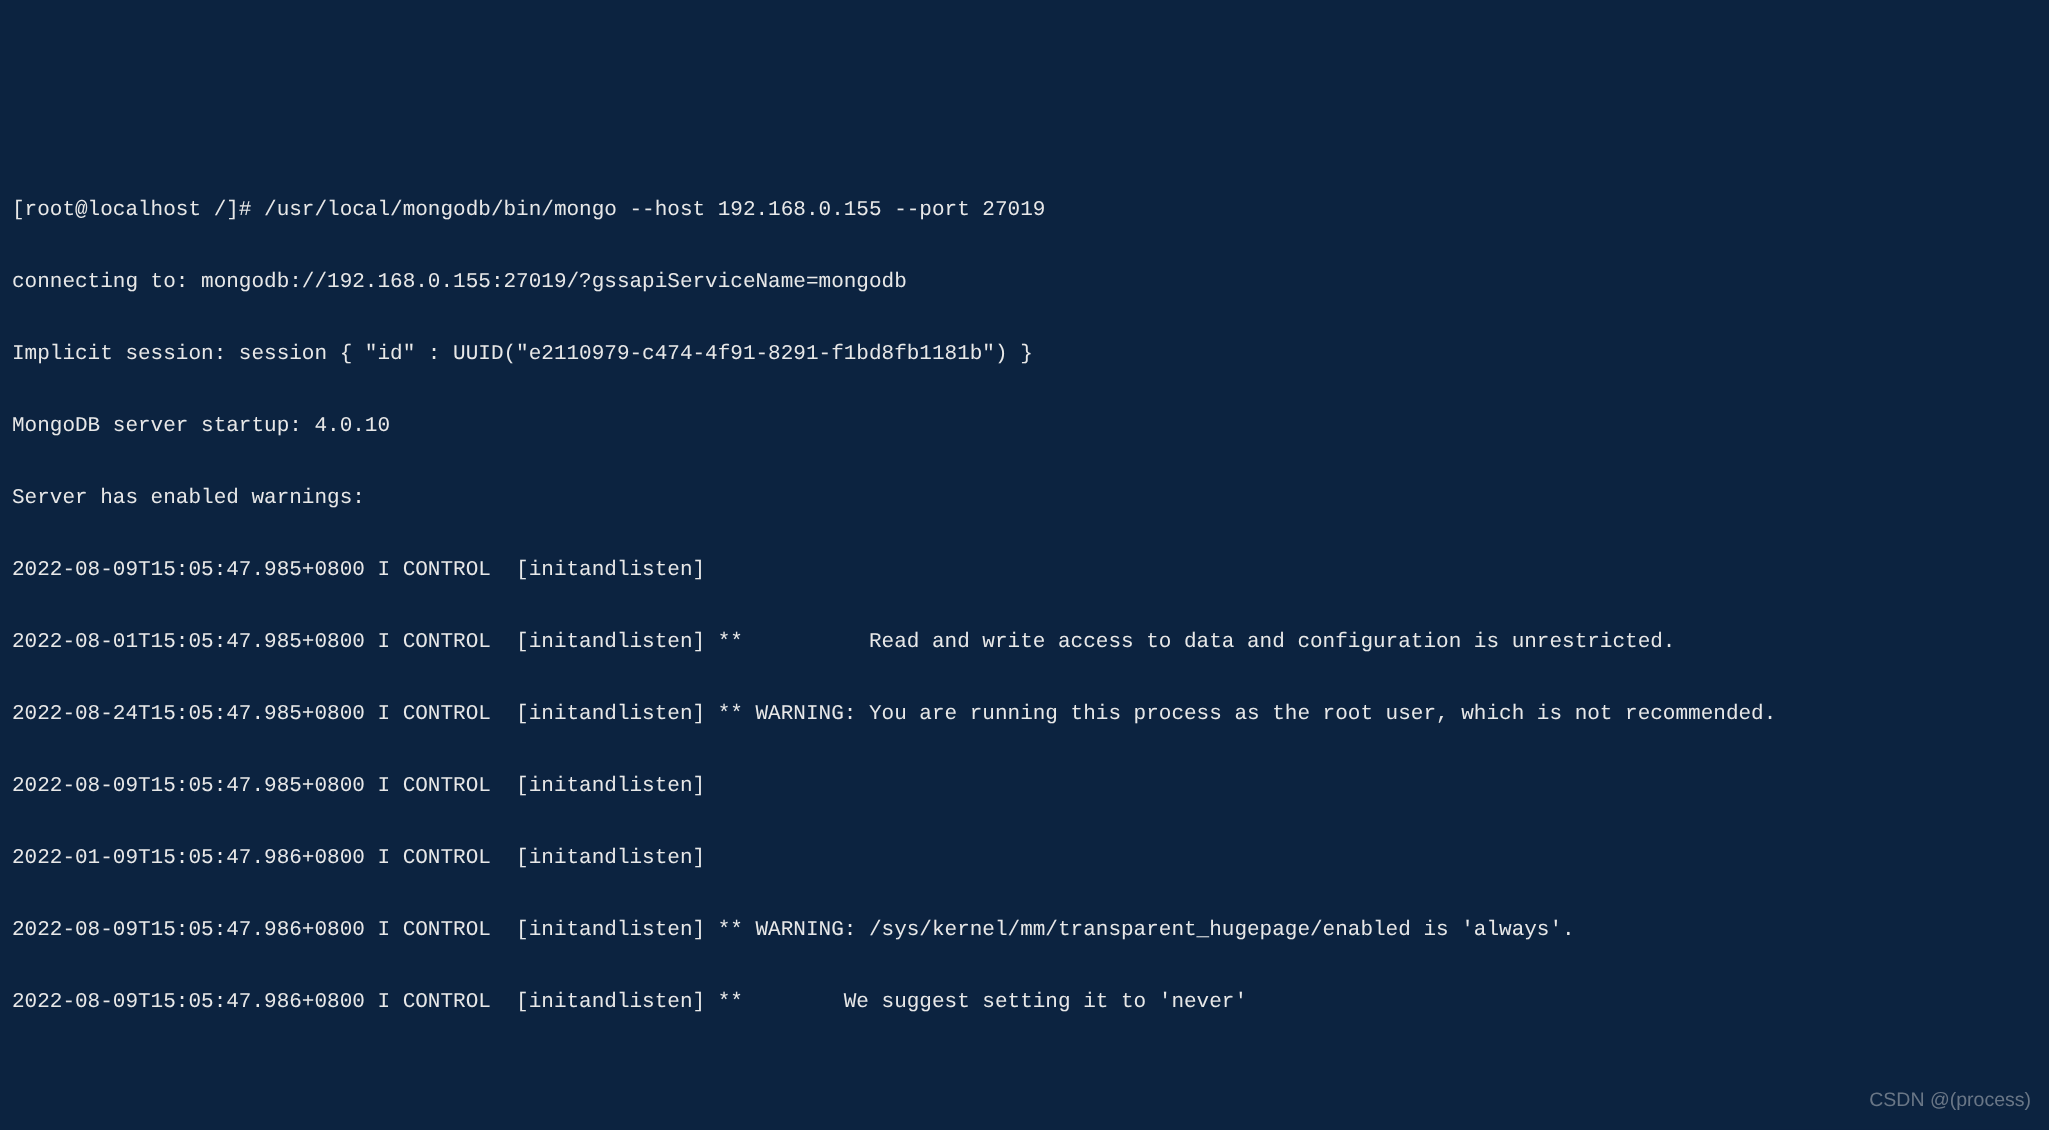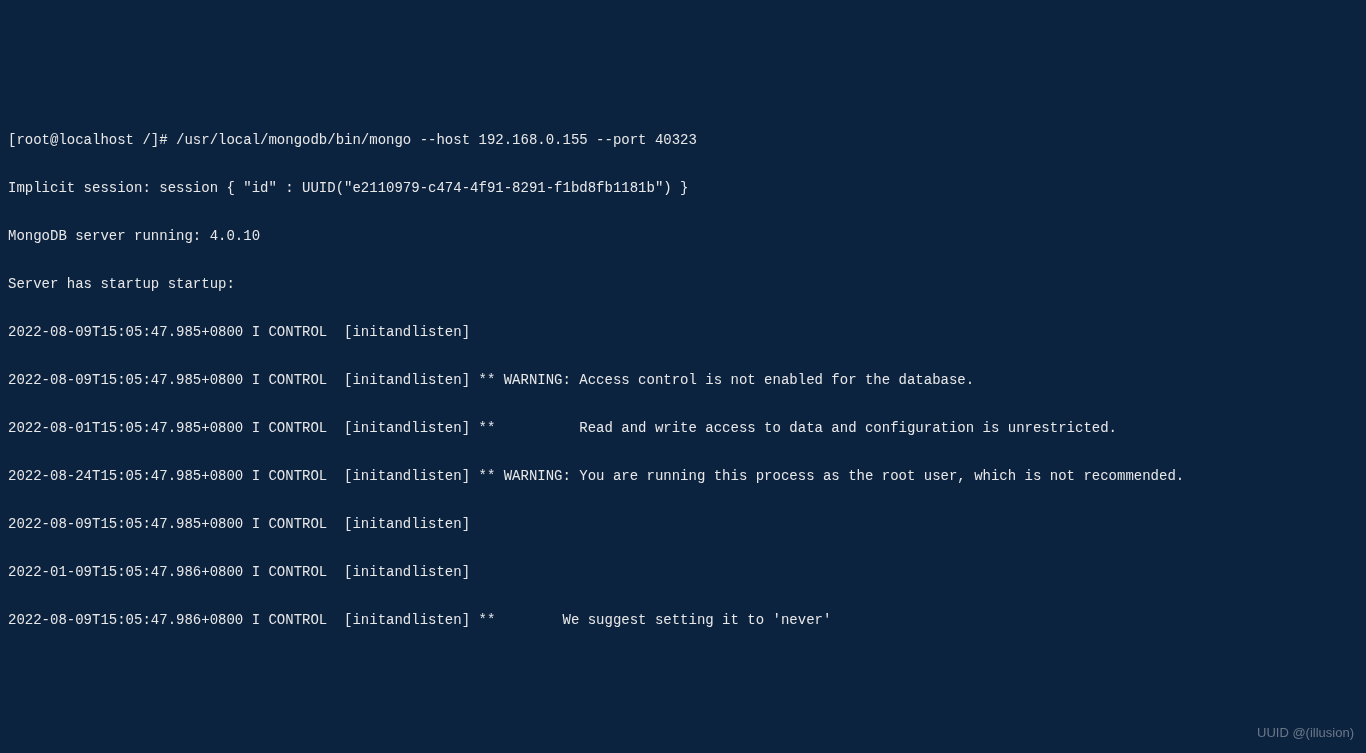--- a/index.html
+++ b/index.html
@@ -27,46 +27,47 @@
     font-family: Arial, sans-serif;
     font-size: 13px;
   }
 </style>
 </head>
 <body>
 
 
 
 <div class="terminal">
-<span class="line">[root@localhost /]# /usr/local/mongodb/bin/mongo --host 192.168.0.155 --port 40323</span>
+<span class="line">[root@localhost /]# /usr/local/mongodb/bin/mongo --host 192.168.0.155 --port 27019</span>
+<span class="line">connecting to: mongodb://192.168.0.155:27019/?gssapiServiceName=mongodb</span>
 <span class="line">Implicit session: session { "id" : UUID("e2110979-c474-4f91-8291-f1bd8fb1181b") }</span>
-<span class="line">MongoDB server running: 4.0.10</span>
-<span class="line">Server has startup startup: </span>
+<span class="line">MongoDB server startup: 4.0.10</span>
+<span class="line">Server has enabled warnings: </span>
 <span class="line">2022-08-09T15:05:47.985+0800 I CONTROL  [initandlisten]</span>
-<span class="line">2022-08-09T15:05:47.985+0800 I CONTROL  [initandlisten] ** WARNING: Access control is not enabled for the database.</span>
 <span class="line">2022-08-01T15:05:47.985+0800 I CONTROL  [initandlisten] **          Read and write access to data and configuration is unrestricted.</span>
 <span class="line">2022-08-24T15:05:47.985+0800 I CONTROL  [initandlisten] ** WARNING: You are running this process as the root user, which is not recommended.</span>
 <span class="line">2022-08-09T15:05:47.985+0800 I CONTROL  [initandlisten]</span>
 <span class="line">2022-01-09T15:05:47.986+0800 I CONTROL  [initandlisten]</span>
+<span class="line">2022-08-09T15:05:47.986+0800 I CONTROL  [initandlisten] ** WARNING: /sys/kernel/mm/transparent_hugepage/enabled is 'always'.</span>
 <span class="line">2022-08-09T15:05:47.986+0800 I CONTROL  [initandlisten] **        We suggest setting it to 'never'</span>
 
 
 
 
 
 
 
 
 
 
 
 
 
 
 
 
 
 </div>
 
-<div class="watermark">UUID @(illusion)</div>
+<div class="watermark">CSDN @(process)</div>
 
 
 
 
 </body></html>

